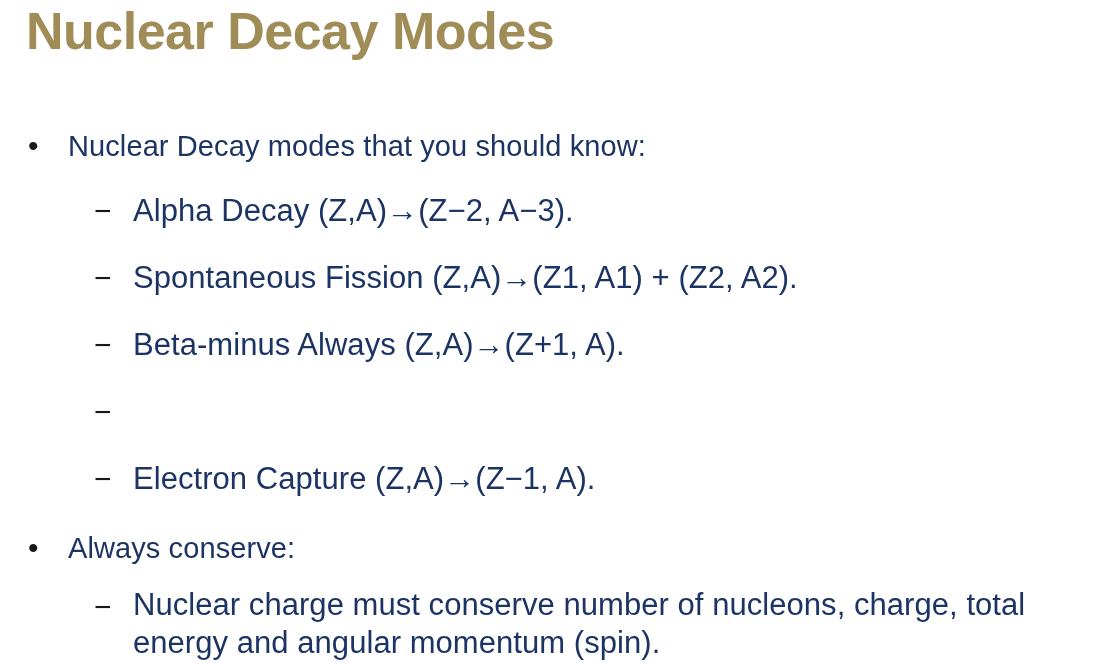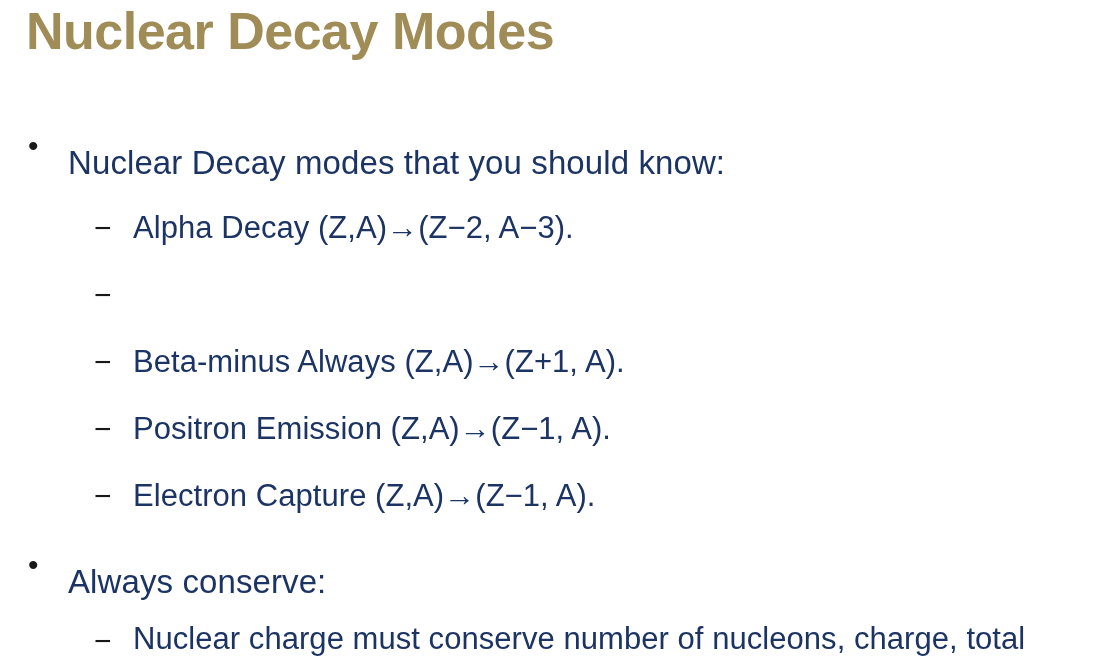--- a/index.html
+++ b/index.html
@@ -56,25 +56,24 @@
     flex: 0 0 auto;
     width: 40px;
     color: #17181a;
     font-size: 30px;
     line-height: 44px;
     text-align: left;
   }
   .l1-text {
     flex: 1 1 auto;
     color: #1c3464;
-    font-size: 33px;
+    font-size: 29px;
     line-height: 44px;
     letter-spacing: 0.1px;
     white-space: nowrap;
-    margin-top: 17px;
   }
 
   
   .l2-row {
     position: relative;
     display: flex;
     align-items: flex-start;
     padding-left: 94px;
     min-height: 41px;
   }
@@ -120,32 +119,32 @@
     <div class="gap-after-intro"></div>
 
     <div class="l2-row">
       <span class="l2-dash">−</span>
       <span class="l2-text nowrap">Alpha Decay (Z,A)→(Z−2, A−3).</span>
     </div>
     <div class="sub-gap"></div>
 
     <div class="l2-row">
       <span class="l2-dash">−</span>
+      <span class="l2-text nowrap">Spontaneous Fission (Z,A)→(Z1, A1) + (Z2, A2).</span>
     </div>
     <div class="sub-gap"></div>
 
     <div class="l2-row">
       <span class="l2-dash">−</span>
       <span class="l2-text nowrap">Beta-minus Always (Z,A)→(Z+1, A).</span>
     </div>
     <div class="sub-gap"></div>
 
     <div class="l2-row">
       <span class="l2-dash">−</span>
-      <span class="l2-text nowrap">Positron Emission (Z,A)→(Z−1, A).</span>
     </div>
     <div class="sub-gap"></div>
 
     <div class="l2-row">
       <span class="l2-dash">−</span>
       <span class="l2-text nowrap">Electron Capture (Z,A)→(Z−1, A).</span>
     </div>
 
     <div class="gap-before-always"></div>
 

